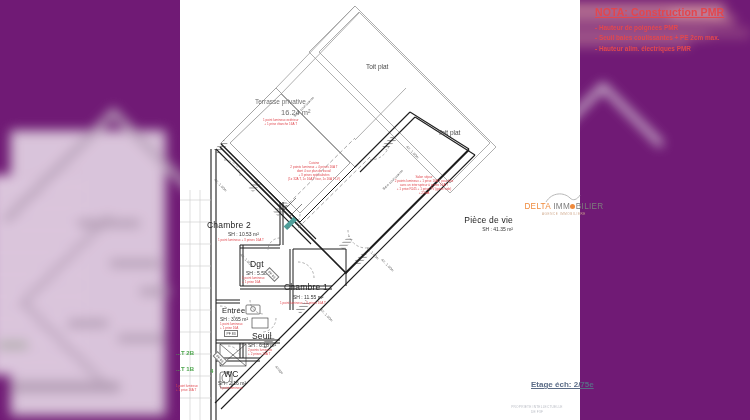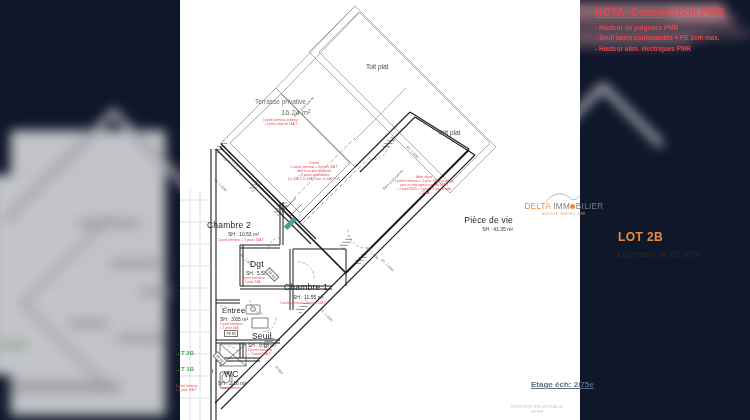--- a/index.html
+++ b/index.html
@@ -1,21 +1,21 @@
 <!DOCTYPE html>
 <html><head>
 <meta charset="utf-8">
 <style>
   html,body{margin:0;padding:0;}
   body{
     width:750px;height:420px;overflow:hidden;position:relative;
     background:#ffffff;
     font-family:"Liberation Sans", sans-serif;
   }
-  #stage{position:absolute;inset:0;width:750px;height:420px;overflow:hidden;background:#0f172a;}
+  #stage{position:absolute;inset:0;width:750px;height:420px;overflow:hidden;background:#701a75;}
 
   
   .blur-left{
     position:absolute;left:-10px;top:120px;width:200px;height:300px;
     filter:blur(6px);opacity:.75;
   }
   .blur-left .bl-page{
     position:absolute;left:20px;top:10px;width:150px;height:280px;
     background:#fdfdfd;border:3px solid #d9d9d9;border-radius:2px;
   }
@@ -372,24 +372,20 @@
     <div class="rot" style="left:113px;top:115px;transform:rotate(-45deg);transform-origin:left top;">Baie coulissante</div>
     <div class="rot" style="left:202px;top:188px;transform:rotate(-45deg);transform-origin:left top;">Baie coulissante</div>
     <div class="rot" style="left:228px;top:145px;transform:rotate(45deg);transform-origin:left top;">All. 1.00m</div>
     <div class="rot" style="left:188px;top:246px;transform:rotate(45deg);transform-origin:left top;">All. 1.00m</div>
     <div class="rot" style="left:203px;top:258px;transform:rotate(45deg);transform-origin:left top;">All. 1.00m</div>
     <div class="rot" style="left:142px;top:308px;transform:rotate(45deg);transform-origin:left top;">All. 1.00m</div>
     <div class="rot" style="left:36px;top:178px;transform:rotate(45deg);transform-origin:left top;">All. 1.00m</div>
     <div class="rot" style="left:97px;top:365px;transform:rotate(45deg);transform-origin:left top;">Allège</div>
     <div class="rot" style="left:62px;top:253px;transform:rotate(45deg);transform-origin:left top;">All. 1.00m</div>
 
-    <div id="lot">
-      <div class="lot-title">LOT 2B</div>
-      <div class="lot-sub">Logement de 80.00m²</div>
-    </div>
 
     <div class="green-tag" style="left:-4px;top:350px;">...T 2B</div>
     <div class="green-tag" style="left:-4px;top:366px;">...T 1B</div>
     <div class="green-tag" style="left:30px;top:368px;">4</div>
     <div class="green-note" style="left:-4px;top:385px;">
       <div>1 point lumineux</div>
       <div>+ 1 prise 16A T</div>
     </div>
 
     <div id="scale">Etage éch: 2/75e</div>

